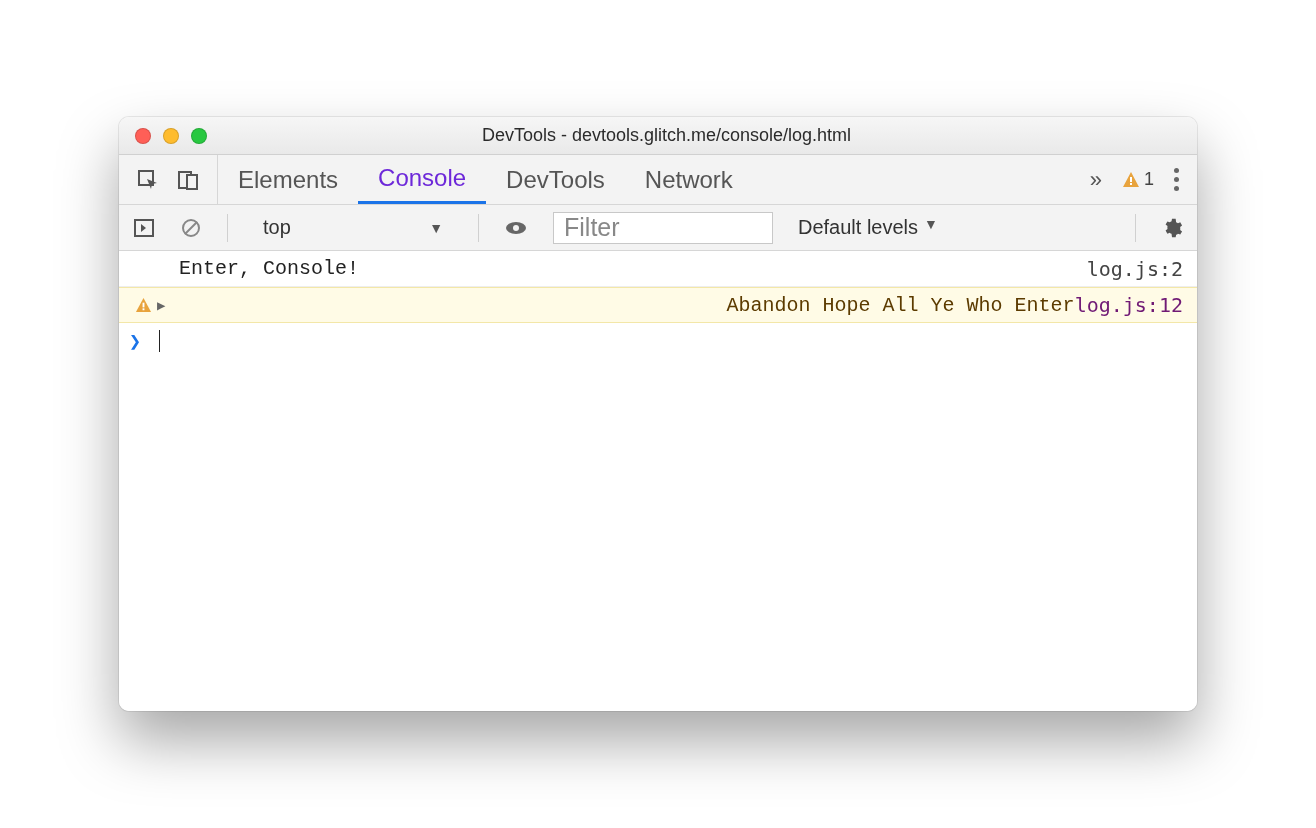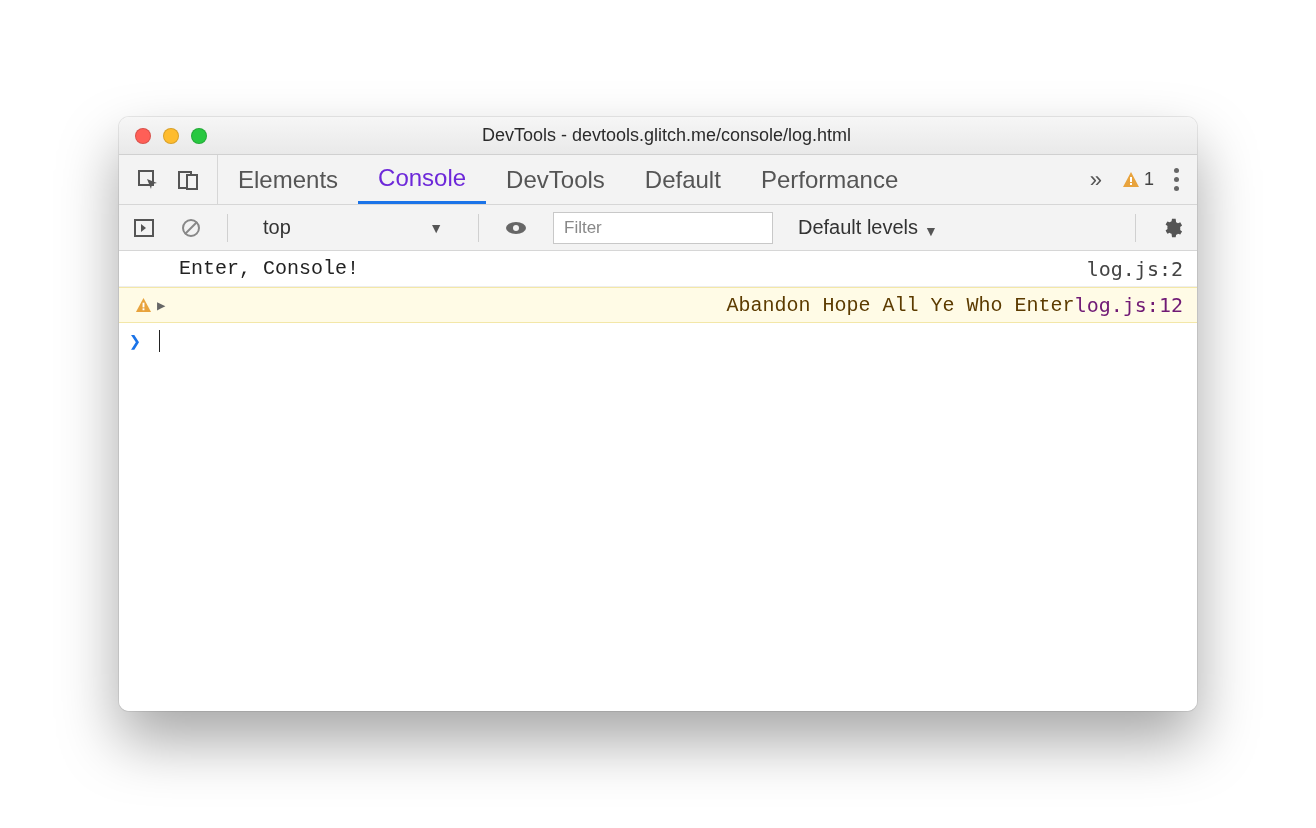--- a/index.html
+++ b/index.html
@@ -69,26 +69,26 @@
     display:flex; align-items:center; justify-content:space-between;
     height:32px; min-width: 200px;
     padding: 0 10px;
     font-size: 20px; color:#333;
     background:#f3f3f3; cursor:pointer;
   }
   .ctx-select .tri { color:#555; font-size:14px; }
   .filter-input {
     height: 32px; width: 220px;
     border: 1px solid #c8c8c8;
-    background:#fff; font-size:17px;
+    background:#fff; font-size:25px;
     padding: 0 10px; color:#333;
     outline:none;
   }
   .filter-input::placeholder { color:#888; }
-  .levels { display:flex; align-items:flex-end; gap:6px; font-size:20px; color:#333; cursor:pointer; }
+  .levels { display:flex; align-items:flex-start; gap:6px; font-size:20px; color:#333; cursor:pointer; }
   .levels .tri { font-size:14px; color:#555;}
   .spacer { flex:1; }
   .gear { cursor:pointer; }
   .console-body {
     flex:1; background:#fff;
     font-family: Menlo, Consolas, "Courier New", monospace;
     font-size: 20px;
     overflow:auto;
   }
   .row {
@@ -147,22 +147,21 @@
         <svg width="22" height="22" viewBox="0 0 22 22">
             <rect x="2" y="3" width="12" height="16" fill="none" stroke="#555" stroke-width="2"></rect>
             <rect x="10" y="6" width="10" height="14" fill="#f3f3f3" stroke="#555" stroke-width="2"></rect>
           </svg>
       </span>
     </div>
     <div class="tabs" id="tabs-container">
         <div class="tab">Elements</div>
         <div class="tab active">Console</div>
         <div class="tab">DevTools</div>
-        <div class="tab">Default</div>
-        <div class="tab">Performance</div>
+        <div class="tab">Network</div>
       </div>
     <div class="tb-right">
       <span class="chevrons">»</span>
       <span class="warn-badge">
         <svg width="18" height="18" viewBox="0 0 18 18">
             <path d="M9 1 L17 16 H1 Z" fill="#e8a33d"></path>
             <rect x="8" y="6" width="2" height="5" fill="#fff"></rect>
             <rect x="8" y="12" width="2" height="2" fill="#fff"></rect>
           </svg>
         <span>1</span>

